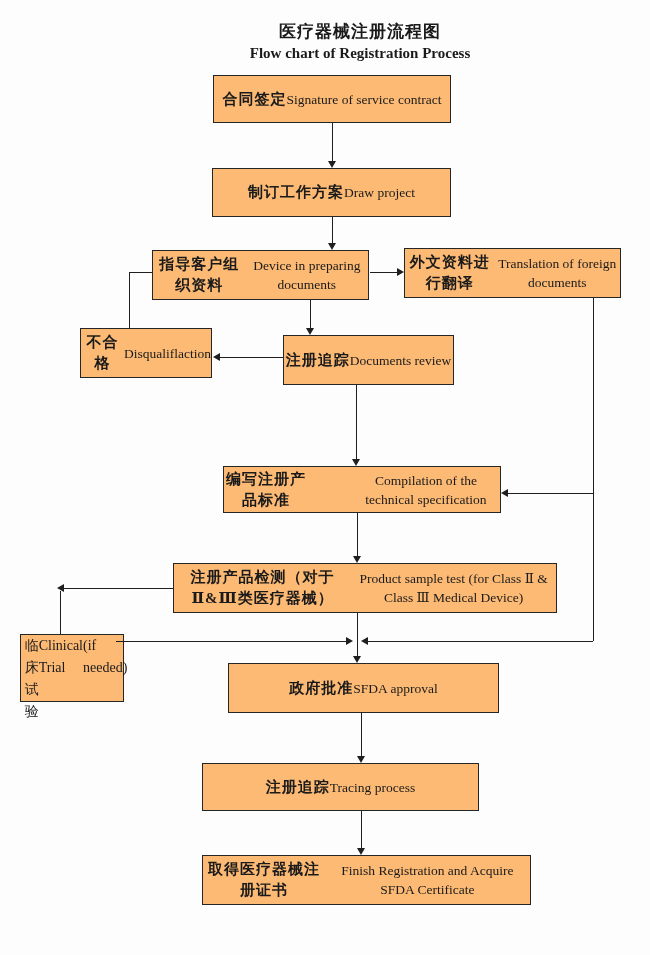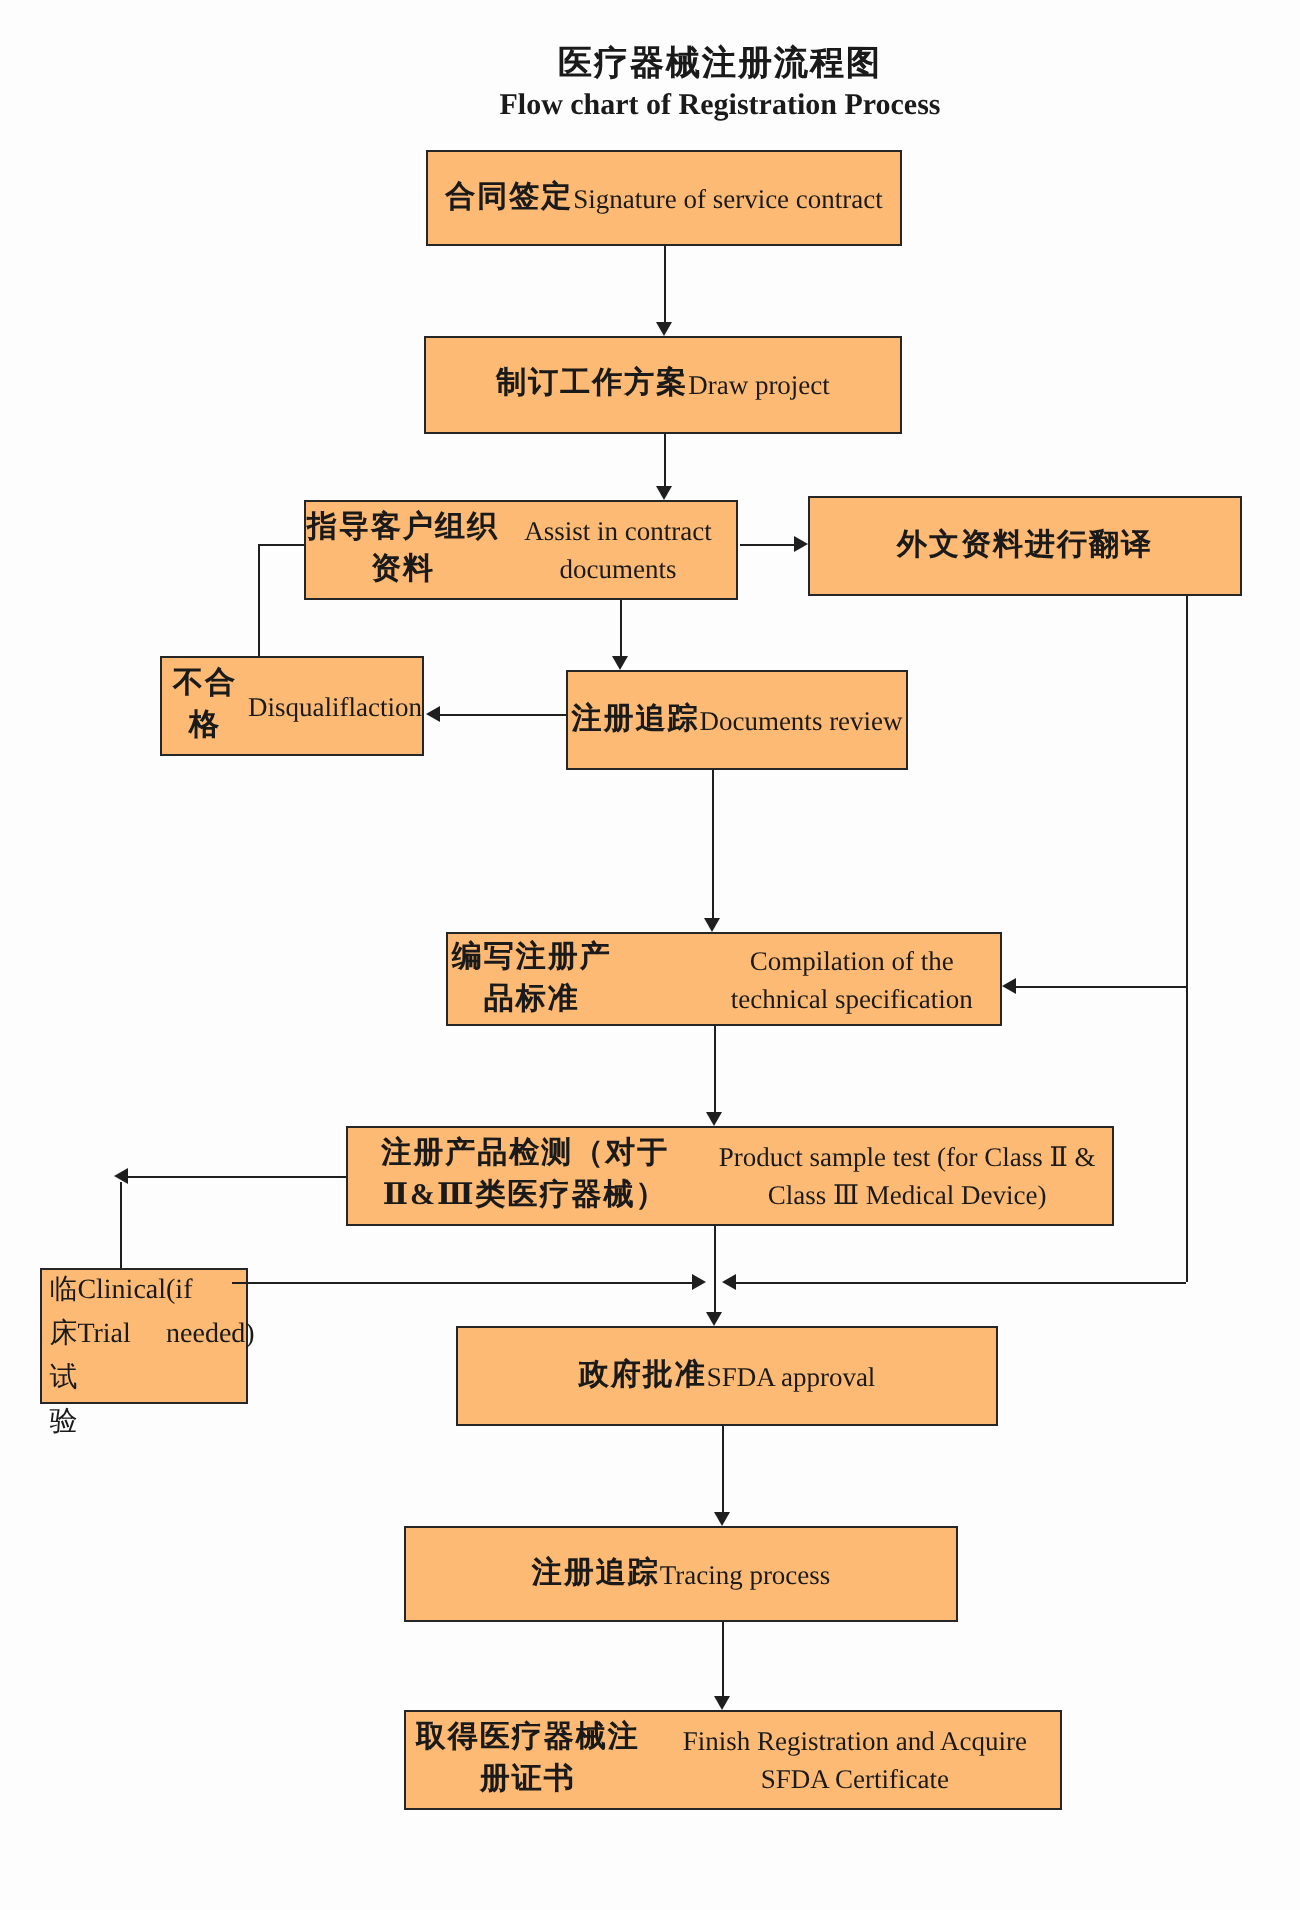--- a/index.html
+++ b/index.html
@@ -60,25 +60,26 @@
   <div class="en">Signature of service contract</div>
 </div>
 
 <div class="node" id="n-project">
   <div class="zh">制订工作方案</div>
   <div class="en">Draw project</div>
 </div>
 
 <div class="node" id="n-assist">
   <div class="zh">指导客户组织资料</div>
-  <div class="en">Assist in contract documents</div>
+  <div class="en">Device in preparing documents</div>
 </div>
 
 <div class="node" id="n-translation">
   <div class="zh">外文资料进行翻译</div>
+  <div class="en">Translation of foreign documents</div>
 </div>
 
 <div class="node" id="n-disqualification">
   <div class="zh">不合格</div>
   <div class="en">Disqualiflaction</div>
 </div>
 
 <div class="node" id="n-review">
   <div class="zh">注册追踪</div>
   <div class="en">Documents review</div>

